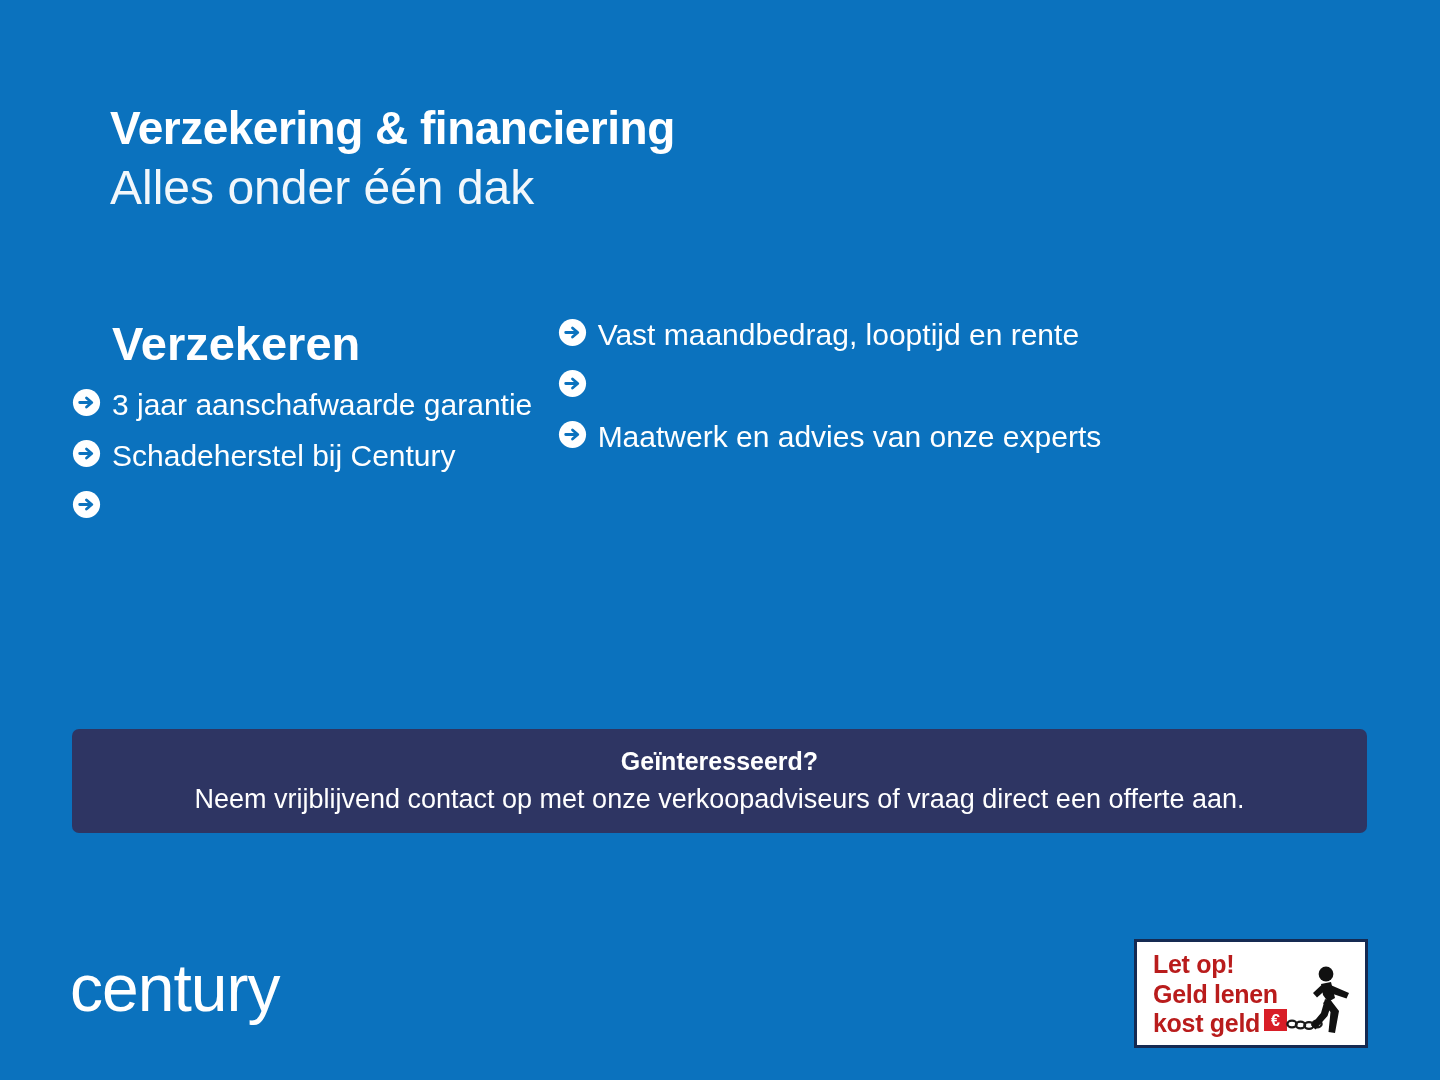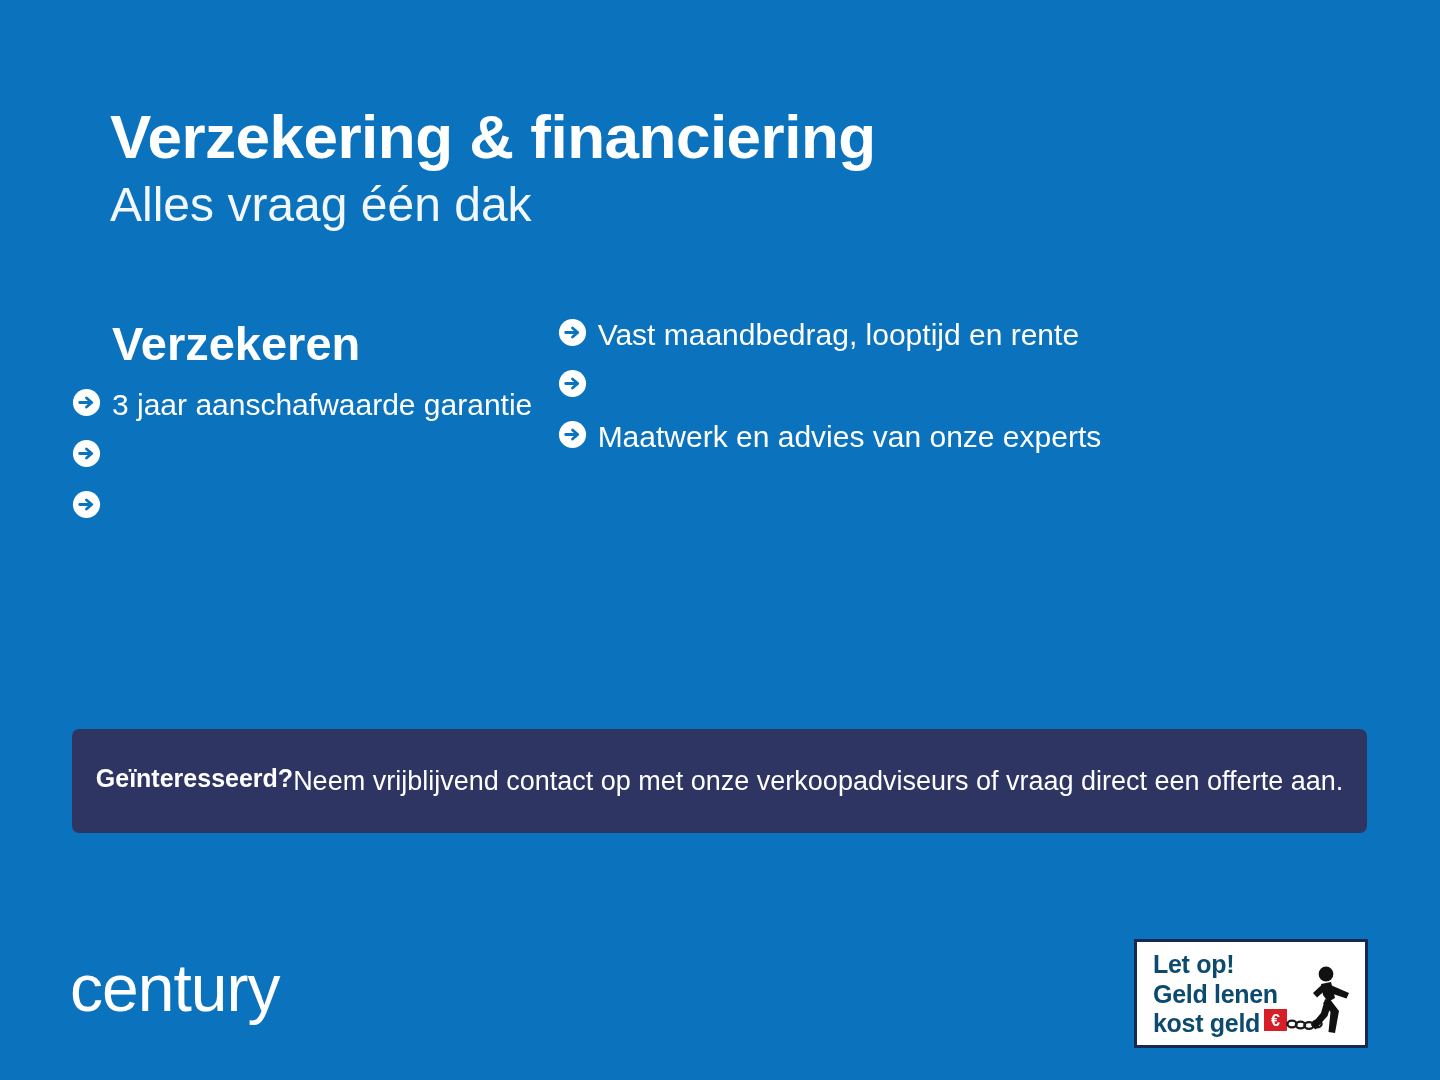--- a/index.html
+++ b/index.html
@@ -25,21 +25,21 @@
   }
 
   
   .header {
     position: absolute;
     left: 110px;
     top: 104px;
     width: 1200px;
   }
   .title {
-    font-size: 62px;
+    font-size: 46px;
     font-weight: 700;
     letter-spacing: -0.5px;
     line-height: 1.05;
     margin: 0;
     color: #ffffff;
     white-space: nowrap;
   }
   .subtitle {
     font-size: 48px;
     font-weight: 300;
@@ -106,21 +106,21 @@
   
   .cta {
     position: absolute;
     left: 72px;
     top: 729px;
     width: 1295px;
     height: 104px;
     background: #2e3563;
     border-radius: 7px;
     display: flex;
-    flex-direction: row;
+    flex-direction: column;
     align-items: center;
     justify-content: center;
   }
   .cta-title {
     font-size: 25px;
     font-weight: 700;
     line-height: 1.2;
     margin: 0 0 7px 0;
     color: #ffffff;
   }
@@ -159,21 +159,21 @@
   }
   .warning-inner {
     position: relative;
     width: 100%;
     height: 100%;
   }
   .warning-lines {
     position: absolute;
     left: 16px;
     top: 8px;
-    color: #0c4a6e;
+    color: #b91c1c;
     font-size: 25px;
     font-weight: 700;
     line-height: 1.18;
     letter-spacing: -0.3px;
     white-space: nowrap;
   }
   .warning-lines div { display: block; }
   .warning-figure {
     position: absolute;
     right: 6px;
@@ -182,40 +182,41 @@
     height: 74px;
   }
 </style>
 </head>
 <body>
 
 <div class="slide">
 
   <div class="header">
     <h1 class="title">Verzekering &amp; financiering</h1>
-    <p class="subtitle">Alles vraag één dak</p>
+    <p class="subtitle">Alles onder één dak</p>
   </div>
 
   <div class="columns">
 
     <div class="col col-left">
       <h2 class="col-heading">Verzekeren</h2>
       <ul class="bullet-list">
         <li class="bullet-item">
           <svg class="bullet-icon" viewBox="0 0 32 32">
             <circle cx="16" cy="16" r="15" fill="#ffffff"></circle>
             <path d="M8.5 16 H20.5 M16 11 L21.8 16 L16 21" stroke="#0b72be" stroke-width="3.1" fill="none" stroke-linecap="round" stroke-linejoin="round"></path>
           </svg>
           <span class="bullet-text">3 jaar aanschafwaarde garantie</span>
         </li>
         <li class="bullet-item">
           <svg class="bullet-icon" viewBox="0 0 32 32">
             <circle cx="16" cy="16" r="15" fill="#ffffff"></circle>
             <path d="M8.5 16 H20.5 M16 11 L21.8 16 L16 21" stroke="#0b72be" stroke-width="3.1" fill="none" stroke-linecap="round" stroke-linejoin="round"></path>
           </svg>
+          <span class="bullet-text">Schadeherstel bij Century</span>
         </li>
         <li class="bullet-item">
           <svg class="bullet-icon" viewBox="0 0 32 32">
             <circle cx="16" cy="16" r="15" fill="#ffffff"></circle>
             <path d="M8.5 16 H20.5 M16 11 L21.8 16 L16 21" stroke="#0b72be" stroke-width="3.1" fill="none" stroke-linecap="round" stroke-linejoin="round"></path>
           </svg>
         </li>
       </ul>
     </div>
 

